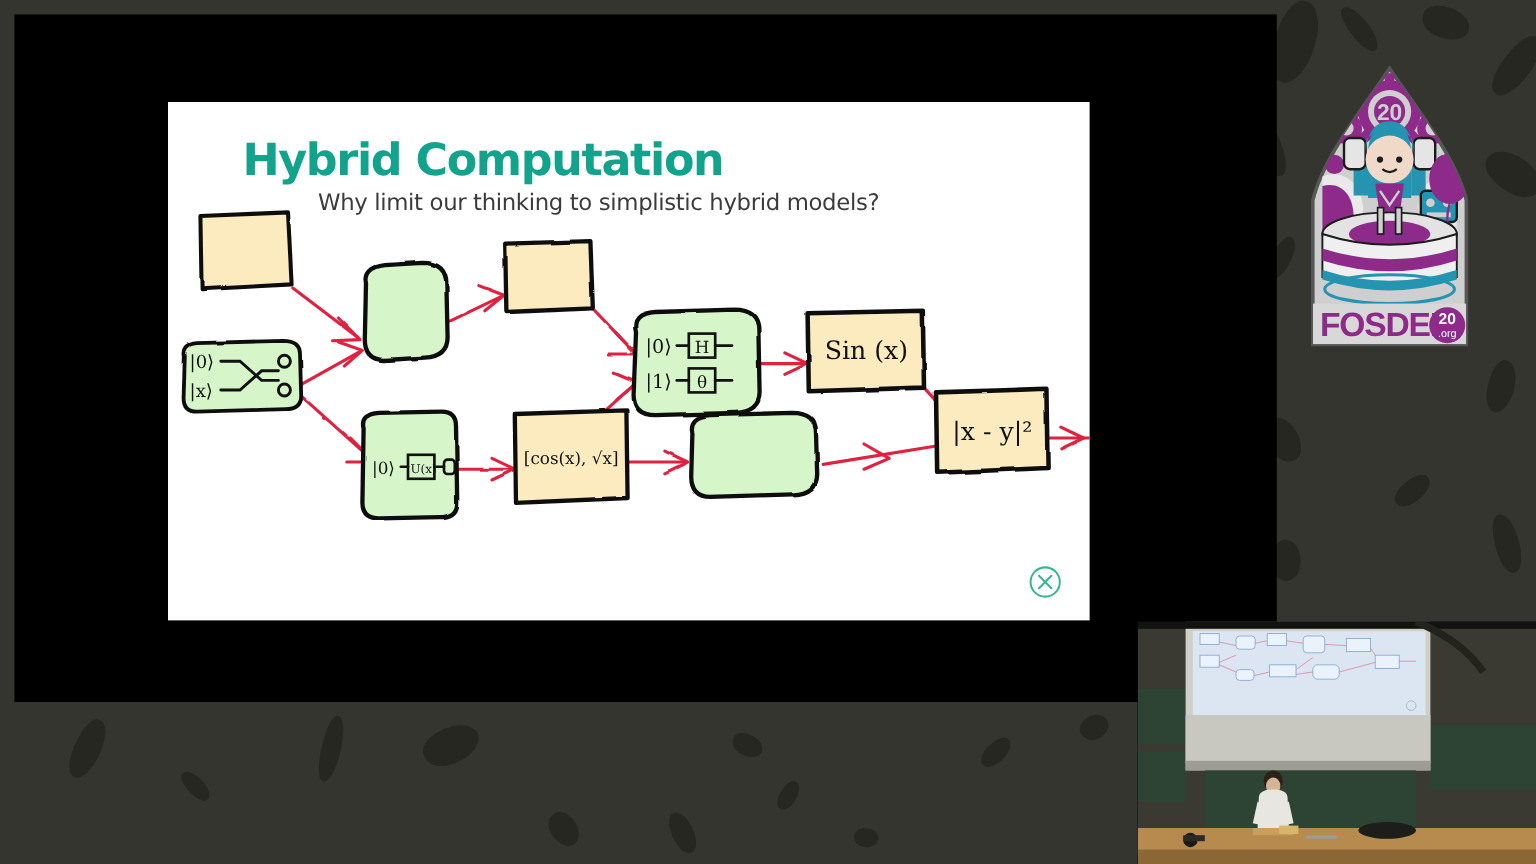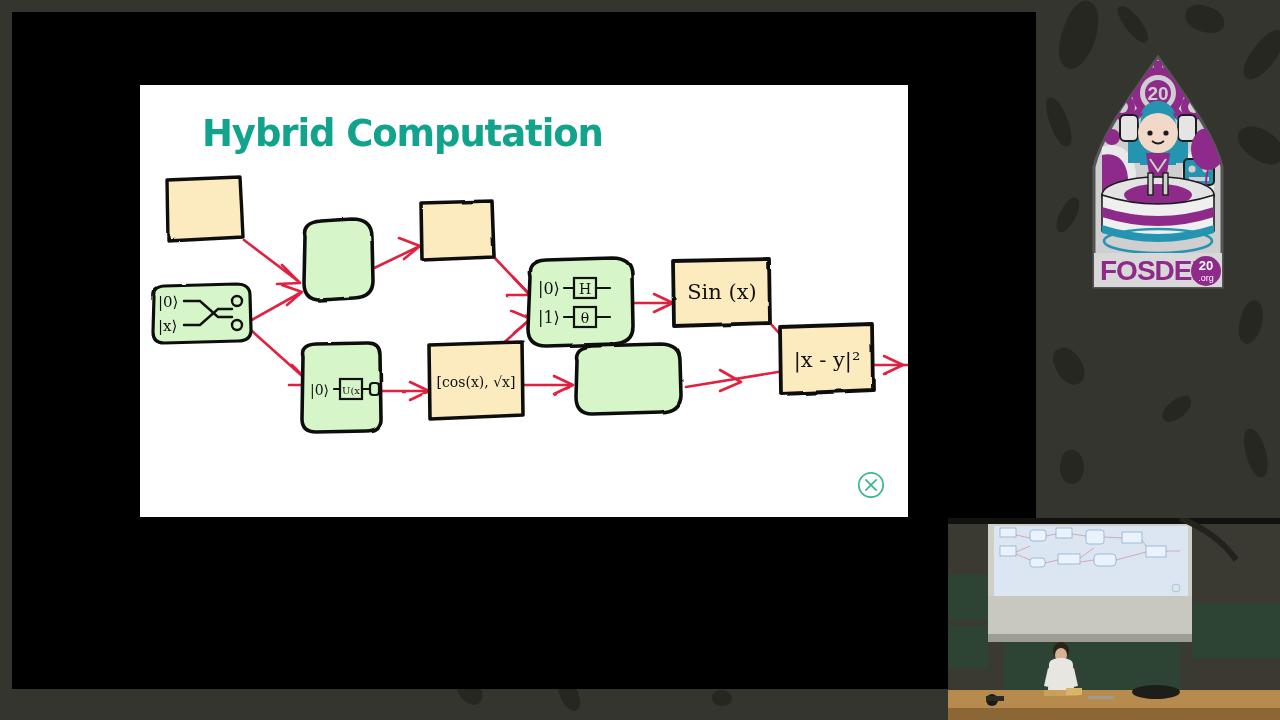--- a/index.html
+++ b/index.html
@@ -33,23 +33,24 @@
     opacity: .85;
     border-radius: 40% 60% 45% 55%;
   }
 
   
   #video-frame {
     position: absolute;
     left: 12px;
     top: 12px;
     width: 1024px;
-    height: 677px;
+    height: 573px;
     background: #000000;
     overflow: hidden;
+    padding-left: 28px;
   }
 
   
   #slide {
     position: absolute;
     left: 128px;
     top: 73px;
     width: 768px;
     height: 432px;
     background: #ffffff;
@@ -154,20 +155,21 @@
     <div class="confetti" style="left:610px;top:612px;width:26px;height:18px;transform:rotate(18deg);"></div>
     <div class="confetti" style="left:1160px;top:640px;width:1px;height:1px;"></div>
   </div>
 
   <div id="video-frame">
 
     <div id="slide">
 
       <div id="slide-title">Hybrid Computation</div>
 
+      <div id="slide-subtitle">Why limit our thinking to simplistic hybrid models?</div>
 
       <svg id="diagram" viewBox="0 0 768 432">
         <defs>
           <filter id="rough">
             <feTurbulence type="fractalNoise" baseFrequency="0.035" numOctaves="2" seed="7" result="n"></feTurbulence>
             <feDisplacementMap in="SourceGraphic" in2="n" scale="2.2" xChannelSelector="R" yChannelSelector="G"></feDisplacementMap>
           </filter>
           <filter id="rough2">
             <feTurbulence type="fractalNoise" baseFrequency="0.05" numOctaves="2" seed="19" result="n"></feTurbulence>
             <feDisplacementMap in="SourceGraphic" in2="n" scale="1.8" xChannelSelector="R" yChannelSelector="G"></feDisplacementMap>

